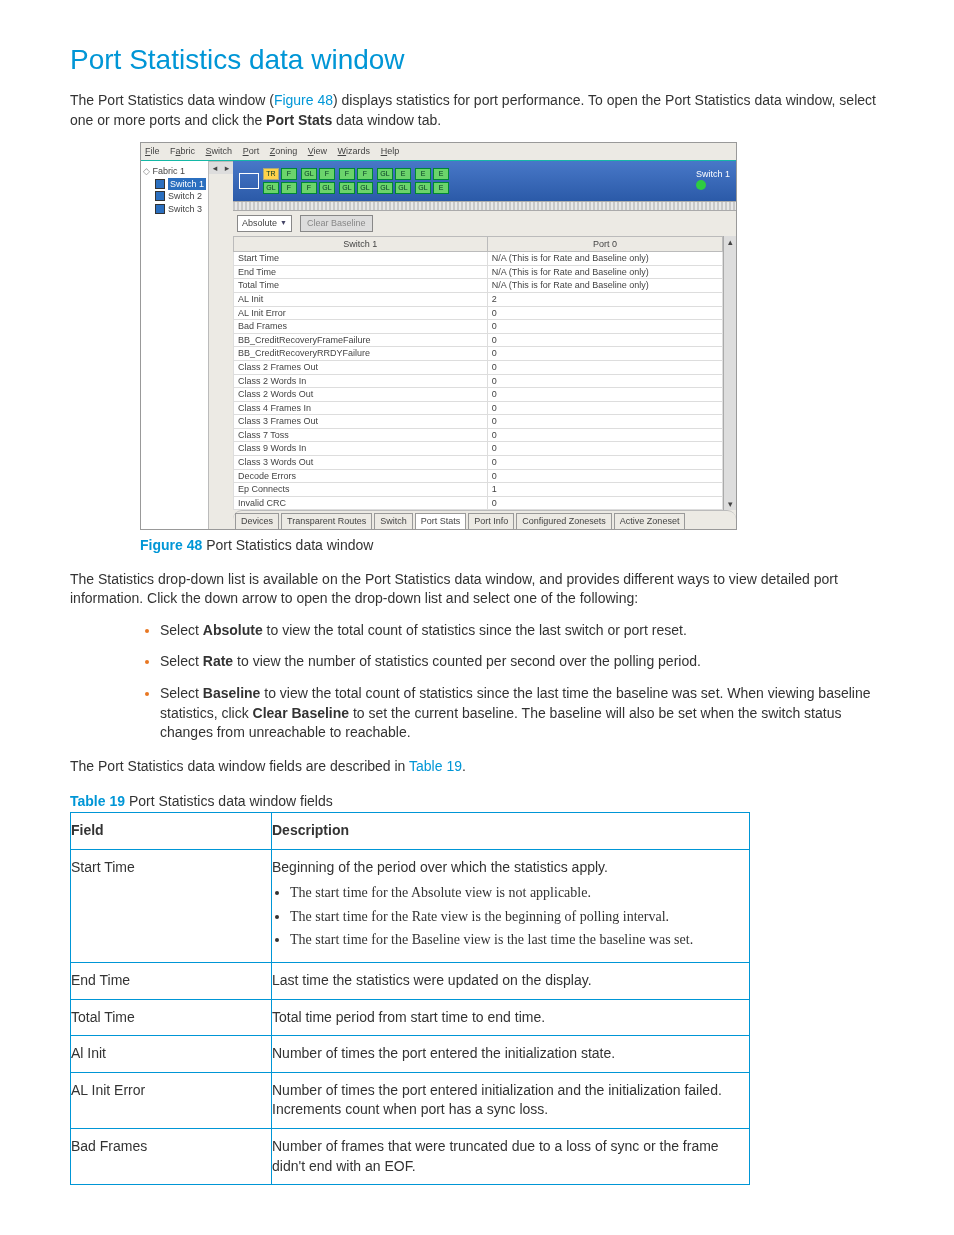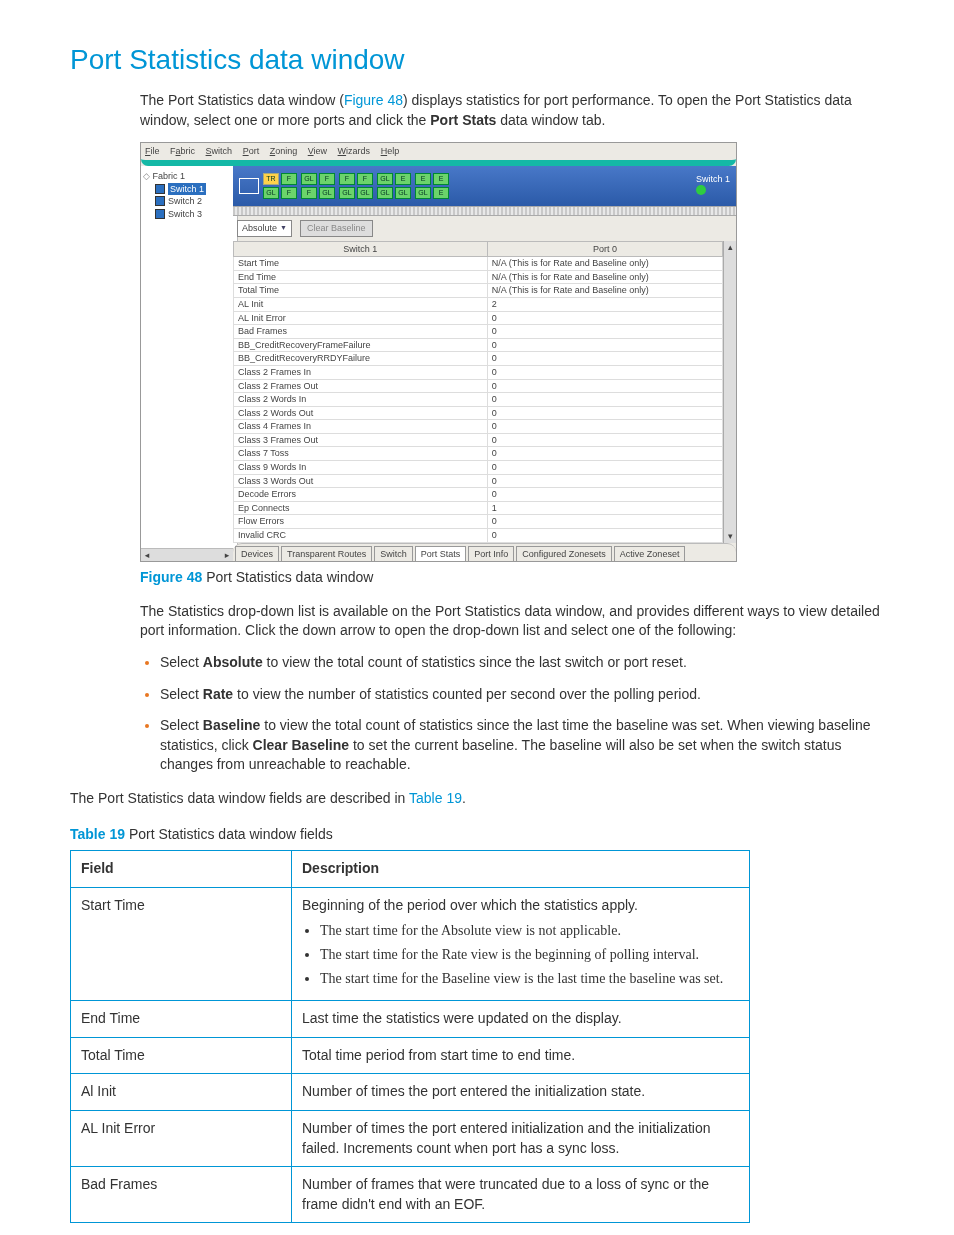--- a/index.html
+++ b/index.html
@@ -12,41 +12,39 @@
     line-height: 1.4;
   }
   .page-title {
     font-family: Arial, Helvetica, sans-serif;
     font-size: 28px;
     color: #0096D6;
     font-weight: normal;
     margin-bottom: 12px;
   }
   .body-text {
-    margin-left: 70px;
     margin-bottom: 12px;
   }
   .link { color: #0096D6; }
   .bold { font-weight: bold; }
 
   
   .app-frame {
     margin-left: 70px;
     width: 595px;
     border: 1px solid #999;
     background: #eceae4;
     font-family: Tahoma, Arial, sans-serif;
     font-size: 9px;
     color: #444;
   }
   .menubar {
     background: #eceae4;
     padding: 2px 4px;
-    border-bottom: 6px solid #14b8a6;
-    border-radius: 7px;
+    border-bottom: 1px solid #14b8a6;
   }
   .menubar span { margin-right: 8px; }
   .menubar span u { text-decoration: underline; }
   .app-body { display: flex; }
   .tree {
     width: 92px;
     background: #fff;
     border-right: 1px solid #bbb;
     padding: 4px 2px;
   }
@@ -83,24 +81,24 @@
   .tree-bottom { border-top:1px solid #bbb; height:12px; background:#ddd; display:flex;}
   .tree-bottom .arr{width:12px;text-align:center;}
 
   .fig-caption { margin-left:70px; margin-top:6px; margin-bottom:14px; }
   .fig-caption .label{ color:#0096D6; font-weight:bold; }
 
   ul.bullets { margin:6px 0 14px 70px; padding-left:20px; }
   ul.bullets li { margin-bottom:6px;margin-top:12px; }
   ul.bullets li::marker { color:#E87722; }
 
-  .tbl-caption { margin-top:16px; margin-bottom:6px; }
+  .tbl-caption { margin-top:16px; margin-bottom:0; }
   .tbl-caption .label{ color:#0096D6; font-weight:bold; }
   table.doc { width:680px; border-collapse:collapse; margin-left:0;}
-  table.doc th, table.doc td { border:1px solid #0096D6; padding:8px 10px; vertical-align:top; text-align:left; font-size:14px;}
+  table.doc th, table.doc td { border:1px solid #0096D6; padding:8px 0; vertical-align:top; text-align:left; font-size:14px;}
   table.doc th { font-weight:bold; background:#fff;}
   table.doc ul { margin:6px 0 0 18px; padding:0;font-family:Liberation Serif, serif;}
   table.doc ul li{ margin-bottom:4px;}
 </style>
 </head>
 <body>
 
 <div class="page-title">Port Statistics data window</div>
 
 <div class="body-text">
@@ -112,21 +110,21 @@
     <span><u>F</u>ile</span>
     <span>F<u>a</u>bric</span>
     <span><u>S</u>witch</span>
     <span><u>P</u>ort</span>
     <span><u>Z</u>oning</span>
     <span><u>V</u>iew</span>
     <span><u>W</u>izards</span>
     <span><u>H</u>elp</span>
   </div>
   <div class="app-body">
-    <div style="display:flex;flex-direction:column;width:92px;">
+    <div style="display:flex;flex-direction:row;width:92px;">
       <div class="tree" style="flex:1;">
         <div class="tree-root">Fabric 1</div>
         <div class="tree-item sel">
             <div class="sq sel"></div>
             <span>Switch 1</span>
           </div>
         <div class="tree-item">
             <div class="sq sel"></div>
             <span>Switch 2</span>
           </div>
@@ -244,24 +242,20 @@
               </tr>
               <tr>
                 <td>BB_CreditRecoveryFrameFailure</td>
                 <td>0</td>
               </tr>
               <tr>
                 <td>BB_CreditRecoveryRRDYFailure</td>
                 <td>0</td>
               </tr>
               <tr>
-                <td>Class 2 Frames In</td>
-                <td>0</td>
-              </tr>
-              <tr>
                 <td>Class 2 Frames Out</td>
                 <td>0</td>
               </tr>
               <tr>
                 <td>Class 2 Words In</td>
                 <td>0</td>
               </tr>
               <tr>
                 <td>Class 2 Words Out</td>
                 <td>0</td>
@@ -286,24 +280,20 @@
                 <td>Class 3 Words Out</td>
                 <td>0</td>
               </tr>
               <tr>
                 <td>Decode Errors</td>
                 <td>0</td>
               </tr>
               <tr>
                 <td>Ep Connects</td>
                 <td>1</td>
-              </tr>
-              <tr>
-                <td>Flow Errors</td>
-                <td>0</td>
               </tr>
               <tr>
                 <td>Invalid CRC</td>
                 <td>0</td>
               </tr>
             </tbody>
         </table>
         <div class="scroll-cell" style="position:relative;">
           <div style="position:absolute;top:0;width:100%;text-align:center;">▴</div>
           <div style="position:absolute;bottom:0;width:100%;text-align:center;">▾</div>

